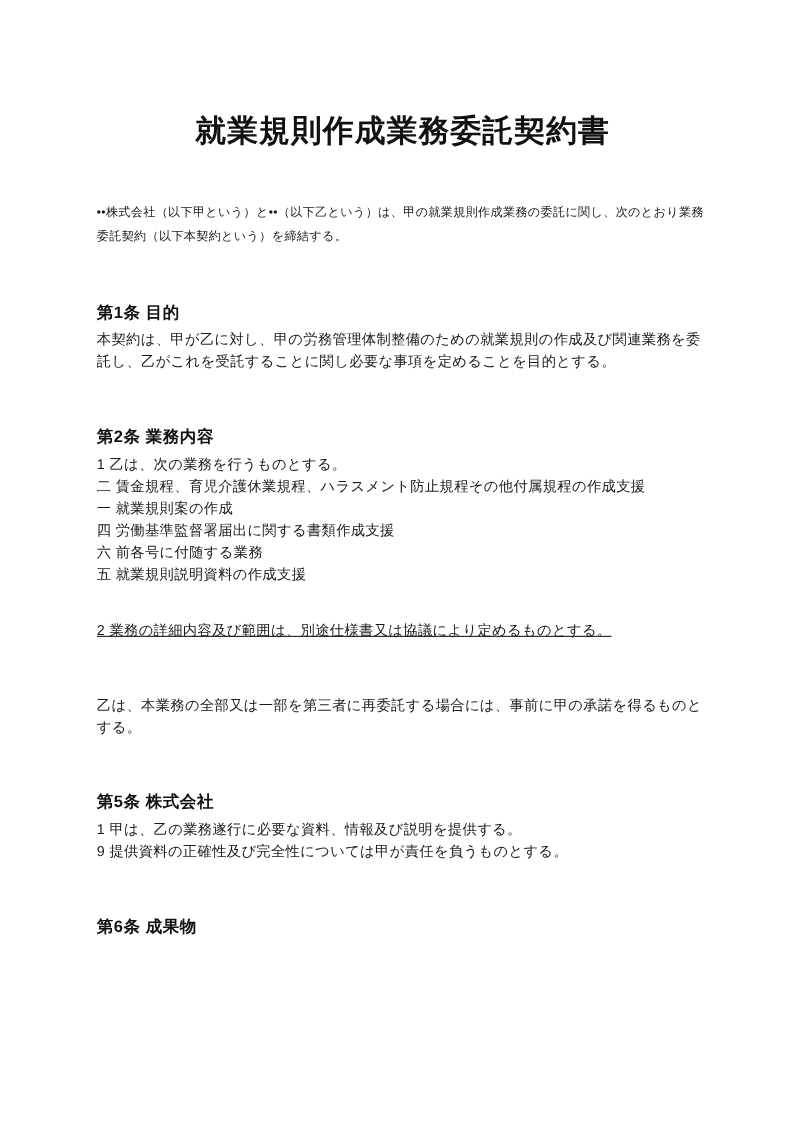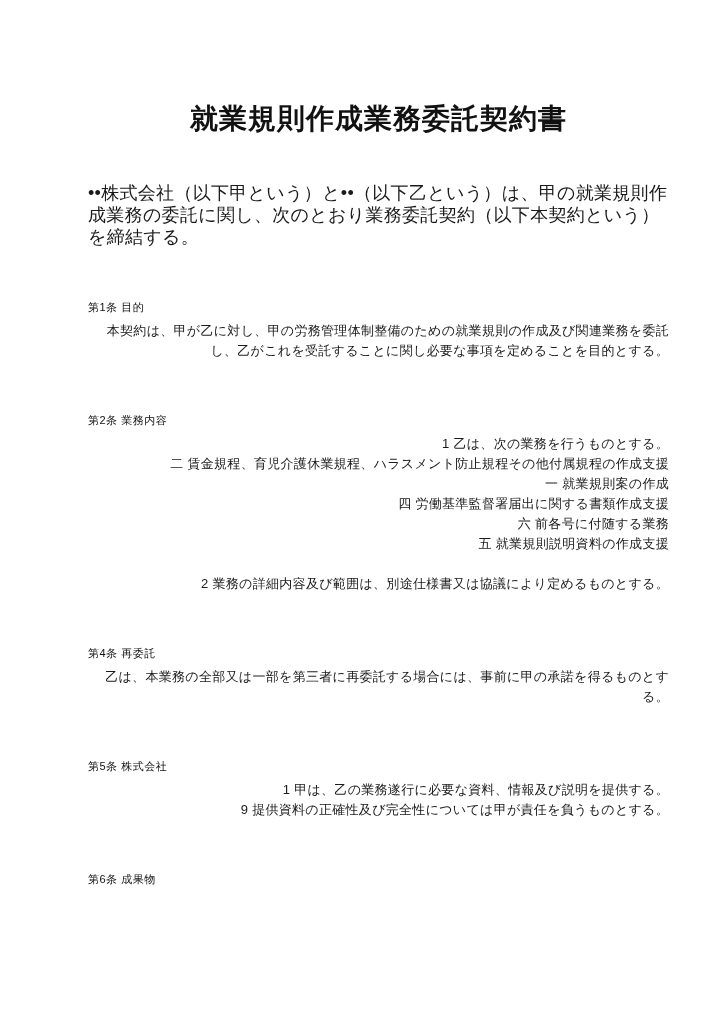--- a/index.html
+++ b/index.html
@@ -11,58 +11,58 @@
     width: 724px;
     height: 1024px;
     overflow: hidden;
     color: #1a1a1a;
     font-family: "Liberation Sans", "DejaVu Sans", sans-serif;
   }
   .page {
     box-sizing: border-box;
     width: 724px;
     height: 1024px;
-    padding: 100px 55px 40px 88px;
+    padding: 100px 80px 40px 88px;
     background: #ffffff;
   }
   .doc-title {
     margin: 0 0 44px 0;
     font-size: 28px;
     font-weight: bold;
     text-align: center;
     letter-spacing: 1px;
     line-height: 38px;
     color: #111111;
   }
   .intro {
     margin: 0;
-    font-size: 18px;
+    font-size: 11px;
     line-height: 22px;
     letter-spacing: 0.3px;
   }
   .section {
     margin-top: 48px;
   }
   .section-heading {
     margin: 0 0 3px 0;
-    font-size: 11px;
-    font-weight: normal;
+    font-size: 15px;
+    font-weight: bold;
     line-height: 22px;
     letter-spacing: 0.5px;
     color: #111111;
   }
   .line {
     margin: 0;
     font-size: 13px;
     line-height: 20px;
     letter-spacing: 0.3px;
-    text-align: right;
   }
   .gap-top {
-    margin-top: 20px;
+    margin-top: 31px;
+    text-decoration: underline;
   }
 </style>
 </head>
 <body>
 
 <div class="page">
 
   <h1 class="doc-title">就業規則作成業務委託契約書</h1>
 
   <p class="intro">••株式会社（以下甲という）と••（以下乙という）は、甲の就業規則作成業務の委託に関し、次のとおり業務委託契約（以下本契約という）を締結する。</p>
@@ -78,21 +78,20 @@
     <p class="line">二 賃金規程、育児介護休業規程、ハラスメント防止規程その他付属規程の作成支援</p>
     <p class="line">一 就業規則案の作成</p>
     <p class="line">四 労働基準監督署届出に関する書類作成支援</p>
     <p class="line">六 前各号に付随する業務</p>
     <p class="line">五 就業規則説明資料の作成支援</p>
     <p class="line gap-top">2 業務の詳細内容及び範囲は、別途仕様書又は協議により定めるものとする。</p>
   </section>
 
 
   <section class="section">
-    <h2 class="section-heading">第4条 再委託</h2>
     <p class="line">乙は、本業務の全部又は一部を第三者に再委託する場合には、事前に甲の承諾を得るものとする。</p>
   </section>
 
   <section class="section">
     <h2 class="section-heading">第5条 株式会社</h2>
     <p class="line">1 甲は、乙の業務遂行に必要な資料、情報及び説明を提供する。</p>
     <p class="line">9 提供資料の正確性及び完全性については甲が責任を負うものとする。</p>
   </section>
 
   <section class="section">

